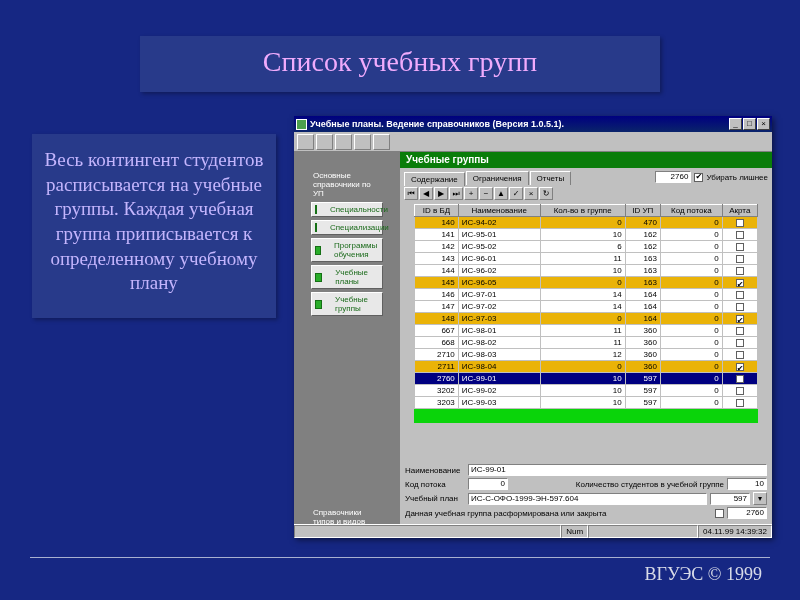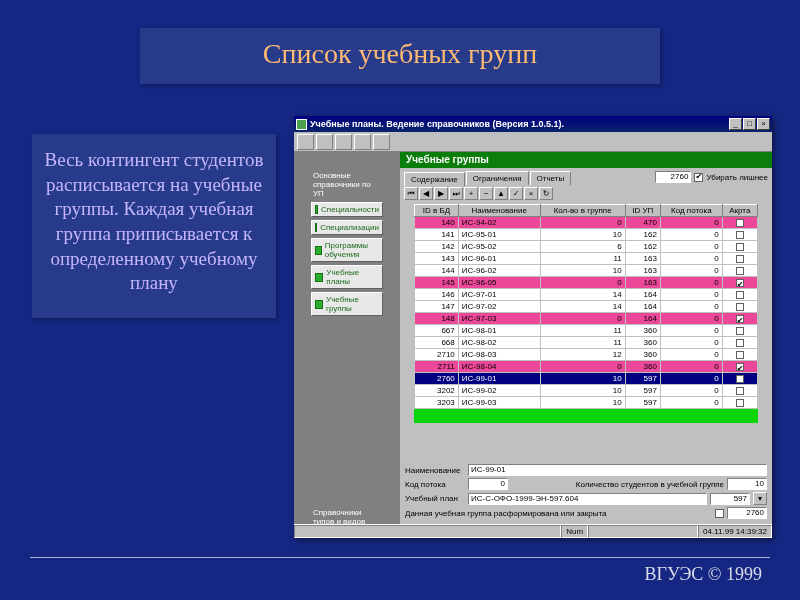--- a/index.html
+++ b/index.html
@@ -5,24 +5,24 @@
   * { box-sizing: border-box; margin: 0; padding: 0; }
   body {
     width: 800px; height: 600px;
     background: #162783;
     font-family: "Times New Roman", serif;
     position: relative;
     overflow: hidden;
   }
   .slide-title {
     position: absolute;
-    top: 28px; left: 140px;
+    top: 36px; left: 140px;
     width: 520px;
     background: #283a8a;
-    color: #fdba74;
+    color: #f0abfc;
     font-size: 28px;
     text-align: center;
     padding: 10px 0 14px 0;
     box-shadow: 2px 2px 4px rgba(0,0,0,.3);
   }
   .side-text {
     position: absolute;
     top: 134px; left: 32px;
     width: 244px;
     background: #283a8a;
@@ -66,21 +66,21 @@
   .title-ico { width: 11px; height: 11px; background:#4da04d; border:1px solid #fff; margin-right:3px; }
   .title-txt { flex:1; font-weight:bold; font-size:9px; white-space:nowrap; overflow:hidden; }
   .title-btns { display:flex; gap:1px; }
   .winbtn { width:13px; height:12px; background:#c0c0c0; border:1px solid #fff; border-right-color:#404040; border-bottom-color:#404040; font-size:8px; line-height:9px; text-align:center; color:#000; cursor:default; }
   .toolbar { height:20px; background:#c0c0c0; border-bottom:1px solid #808080; display:flex; align-items:center; padding:0 3px; gap:2px; }
   .tbtn { width:17px; height:16px; background:#c0c0c0; border:1px solid #fff; border-right-color:#808080; border-bottom-color:#808080; }
 
   .app-body { display:flex; height: calc(100% - 16px - 20px - 14px); }
   .sidebar { width:106px; background:#808080; padding:17px; }
   .side-hdr { font-size:8px; color:#fff; padding:2px 2px 4px 2px; }
-  .side-item { background:#e8e8e8; border:1px solid #fff; border-right-color:#606060; border-bottom-color:#606060; margin-bottom:3px; padding:2px 3px; display:flex; align-items:center; gap:3px; }
+  .side-item { background:#e8e8e8; border:1px solid #fff; border-right-color:#606060; border-bottom-color:#606060; margin-bottom:3px; padding:2px 3px; display:flex; align-items:center; gap:13px; }
   .side-ico { width:9px; height:9px; background:#2aad2a; border:1px solid #157015; }
   .side-lbl { font-size:8px; color:#1a6a1a; }
   .side-status { margin-top:190px; font-size:8px; color:#fff; padding:2px; }
 
   .main { flex:1; background:#808080; padding:0; display:flex; flex-direction:column; }
   .main-hdr { height:16px; background:#0a7d0a; color:#fff; font-size:10px; font-weight:bold; padding:2px 6px; }
   .tabs-row { background:#c0c0c0; padding:3px 4px 0 4px; display:flex; align-items:flex-start; }
   .tab { font-size:8px; padding:2px 6px; background:#c0c0c0; border:1px solid #fff; border-bottom:none; border-right-color:#808080; margin-right:1px; }
   .tab.active { background:#c0c0c0; position:relative; top:1px; }
   .tabs-spacer { flex:1; }
@@ -88,21 +88,21 @@
   .id-input { width:36px; height:12px; background:#fff; border:1px solid #808080; border-right-color:#fff; border-bottom-color:#fff; text-align:right; font-size:8px; padding:0 2px; }
   .chk { width:9px; height:9px; background:#fff; border:1px solid #606060; display:inline-block; position:relative; }
   .chk.checked::after { content:"✔"; position:absolute; top:-2px; left:0; font-size:8px; color:#000; }
   .nav-row { background:#c0c0c0; padding:2px 4px; display:flex; gap:1px; }
   .navbtn { width:14px; height:13px; background:#c0c0c0; border:1px solid #fff; border-right-color:#808080; border-bottom-color:#808080; font-size:8px; text-align:center; line-height:11px; }
 
   .grid-wrap { background:#c0c0c0; padding:2px 14px; flex:1; overflow:hidden; }
   .grid { width:100%; border-collapse:collapse; font-size:8px; background:#fff; }
   .grid th { background:#c0c0c0; border:1px solid #808080; border-top-color:#fff; border-left-color:#fff; padding:1px 2px; font-weight:normal; }
   .grid td { border:1px solid #c0c0c0; padding:0 3px; height:12px; white-space:nowrap; }
-  .grid tr.alt td { background:#ec4899;margin-top:40px; }
+  .grid tr.alt td { background:#eab308;margin-top:40px; }
   .grid tr.sel td { background:#000080; color:#fff; }
   .grid td.r { text-align:right; }
   .grid td.c { text-align:center; }
   .cellchk { width:8px; height:8px; border:1px solid #606060; background:#fff; display:inline-block; vertical-align:middle; }
   .grid-green { height:14px; background:#0ad40a; }
 
   .form-area { background:#c0c0c0; padding:3px 5px; font-size:8px; }
   .frow { display:flex; align-items:center; gap:3px; margin-bottom:2px; }
   .flbl { width:60px; }
   .finput { background:#fff; border:1px solid #808080; border-right-color:#fff; border-bottom-color:#fff; height:12px; padding:0 2px; font-size:8px; }

